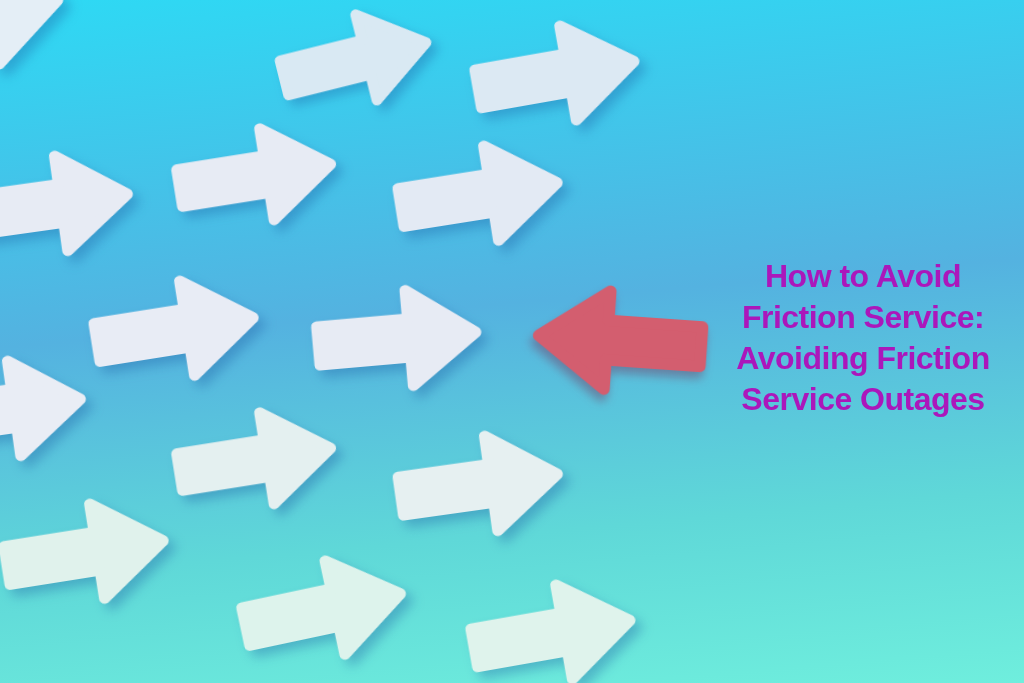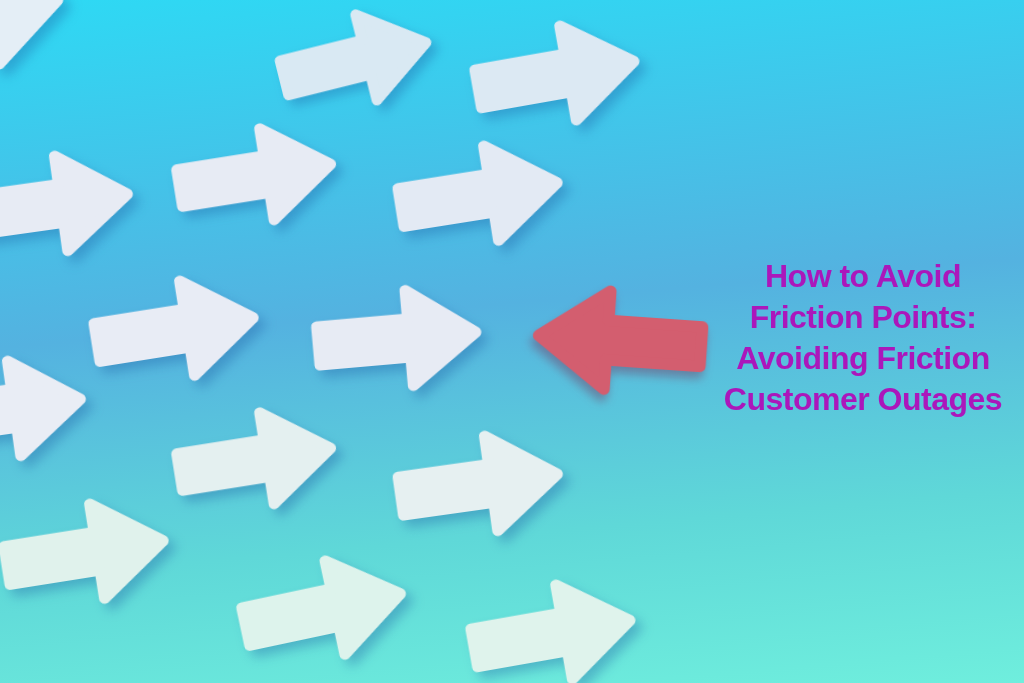--- a/index.html
+++ b/index.html
@@ -71,17 +71,17 @@
       <polygon points="14,52 110,52 110,22 180,72 110,122 110,92 14,92" fill="#dce9f3" stroke="#dce9f3" stroke-width="12" stroke-linejoin="round"></polygon>
     </svg>
     <svg viewBox="0 0 196 144" width="196" height="144" class="arrow" style="left: 258px; top: -12px; transform: rotate(-14deg) scale(0.88); filter: drop-shadow(rgba(25, 90, 160, 0.35) 6px 8px 6px);">
       <polygon points="14,52 110,52 110,22 180,72 110,122 110,92 14,92" fill="#d9e9f3" stroke="#d9e9f3" stroke-width="12" stroke-linejoin="round"></polygon>
     </svg>
     <svg viewBox="0 0 196 144" width="196" height="144" class="arrow" style="left: -121px; top: -55px; transform: rotate(-12deg) scale(1); filter: drop-shadow(rgba(25, 90, 160, 0.35) 6px 8px 6px);">
       <polygon points="14,52 110,52 110,22 180,72 110,122 110,92 14,92" fill="#e4eef6" stroke="#e4eef6" stroke-width="12" stroke-linejoin="round"></polygon>
     </svg>
   <div class="headline" style="color: rgb(171, 23, 187);">
     <div>How to Avoid</div>
-    <div>Friction Points:</div>
+    <div>Friction Service:</div>
     <div>Avoiding Friction</div>
-    <div>Customer Outages</div>
+    <div>Service Outages</div>
   </div>
 </div>
 
 </body></html>

